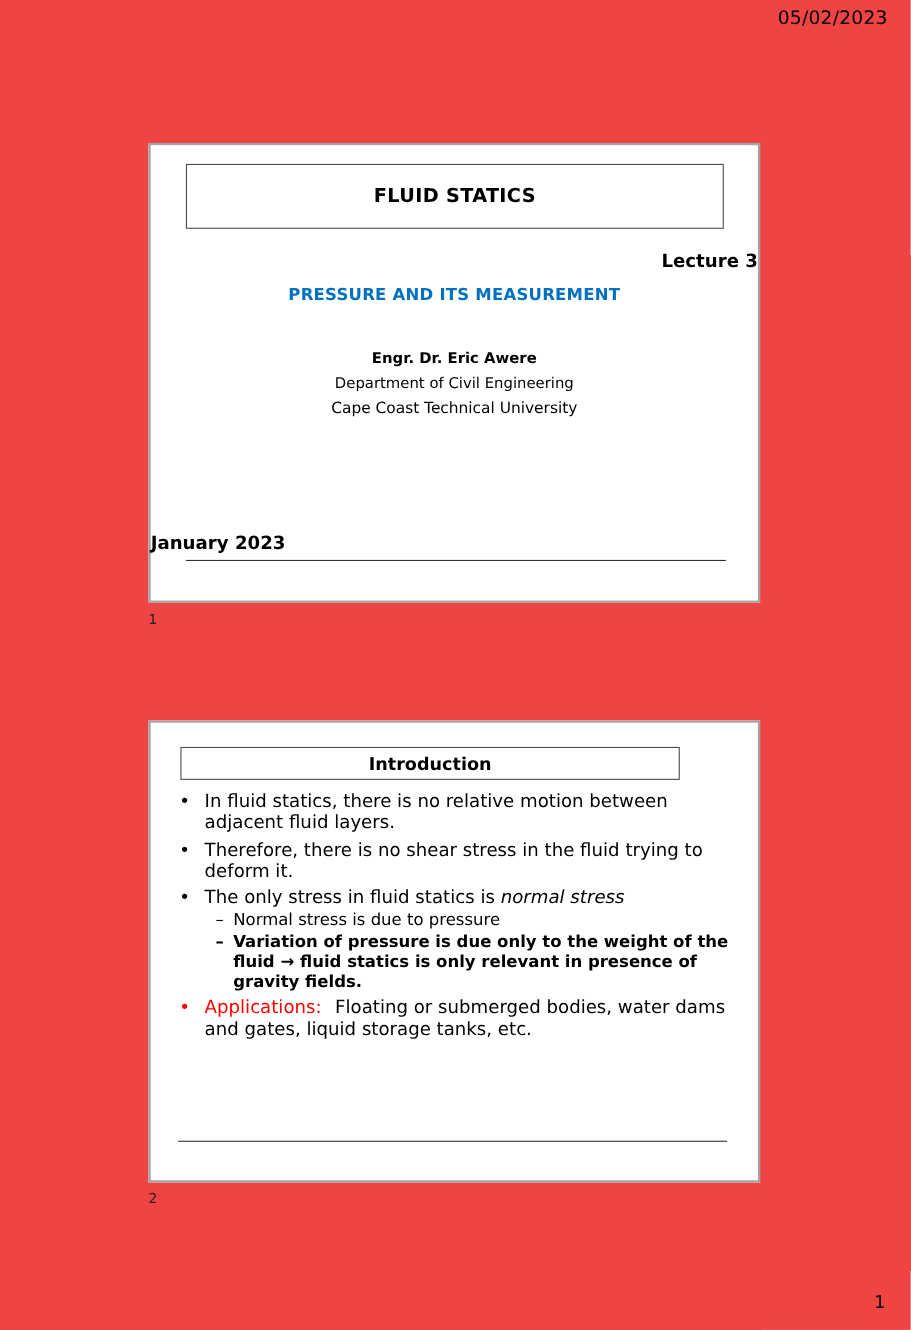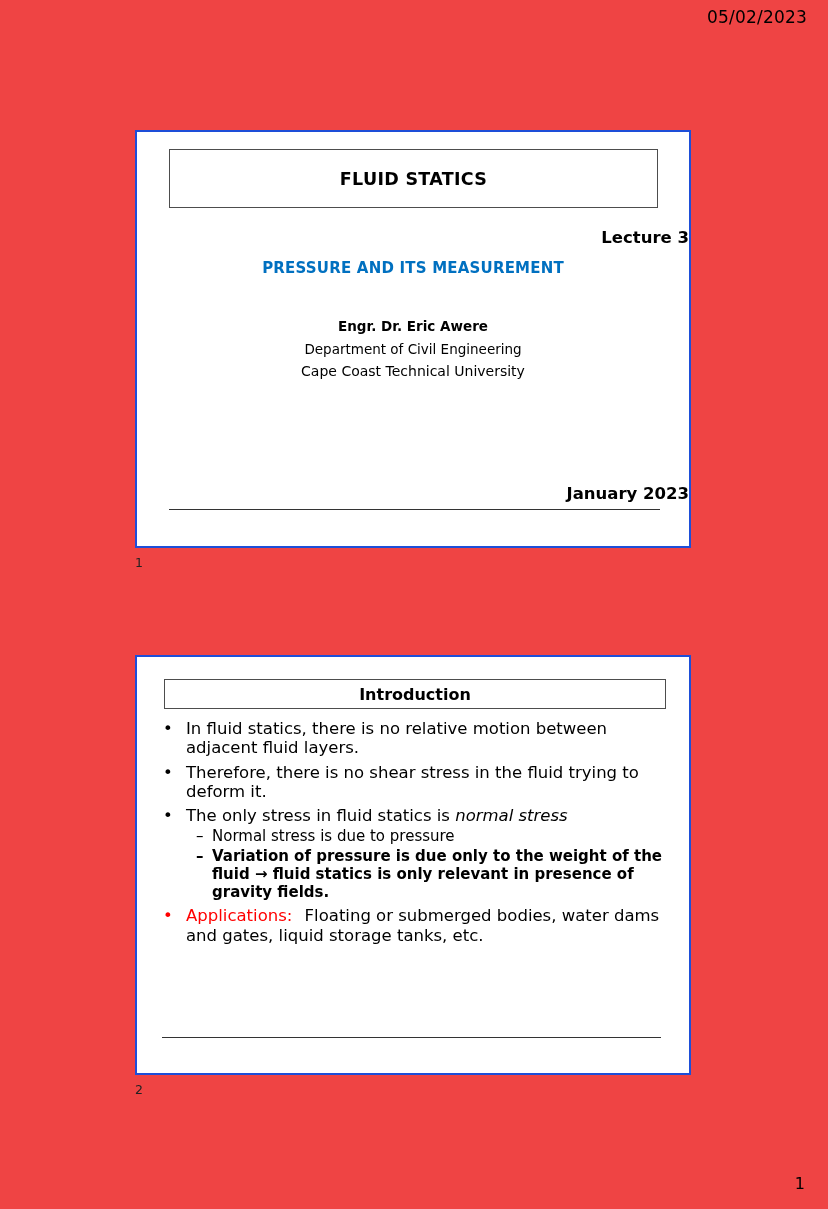--- a/index.html
+++ b/index.html
@@ -29,21 +29,21 @@
     right: 23px;
     font-size: 16px;
   }
 
   
   .slide {
     position: absolute;
     left: 135px;
     width: 556px;
     background: #ffffff;
-    border: 2px solid #1d4ed8;
+    border: 2px solid #a3a3a3;
   }
   .slide1 { top: 130px; height: 418px; }
   .slide2 { top: 655px; height: 420px; }
 
   .slide-num {
     position: absolute;
     left: 135px;
     font-size: 12.5px;
     color: #222;
   }
@@ -77,32 +77,32 @@
   .s1-dept {
     position: absolute; top: 209px; left: 0; width: 100%;
     text-align: center; font-size: 13.5px;
   }
   .s1-univ {
     position: absolute; top: 231px; left: 0; width: 100%;
     text-align: center; font-size: 14px;
   }
   .s1-date {
     position: absolute; top: 352px; left: 0; width: 100%;
-    text-align: right; font-weight: bold; font-size: 16.5px;
+    text-align: left; font-weight: bold; font-size: 16.5px;
   }
   .s1-line {
     position: absolute; top: 377px; left: 32px; width: 491px;
     border-top: 1.5px solid #333;
   }
 
   
   .s2-titlebox {
     position: absolute;
     left: 27px; top: 22px;
-    width: 502px; height: 30px;
+    width: 454px; height: 30px;
     border: 1px solid #4d4d4d;
     display: flex; align-items: center; justify-content: center;
     font-weight: bold;
     font-size: 16px;
   }
   .s2-body {
     position: absolute;
     left: 23px; top: 62px;
     width: 512px;
   }

